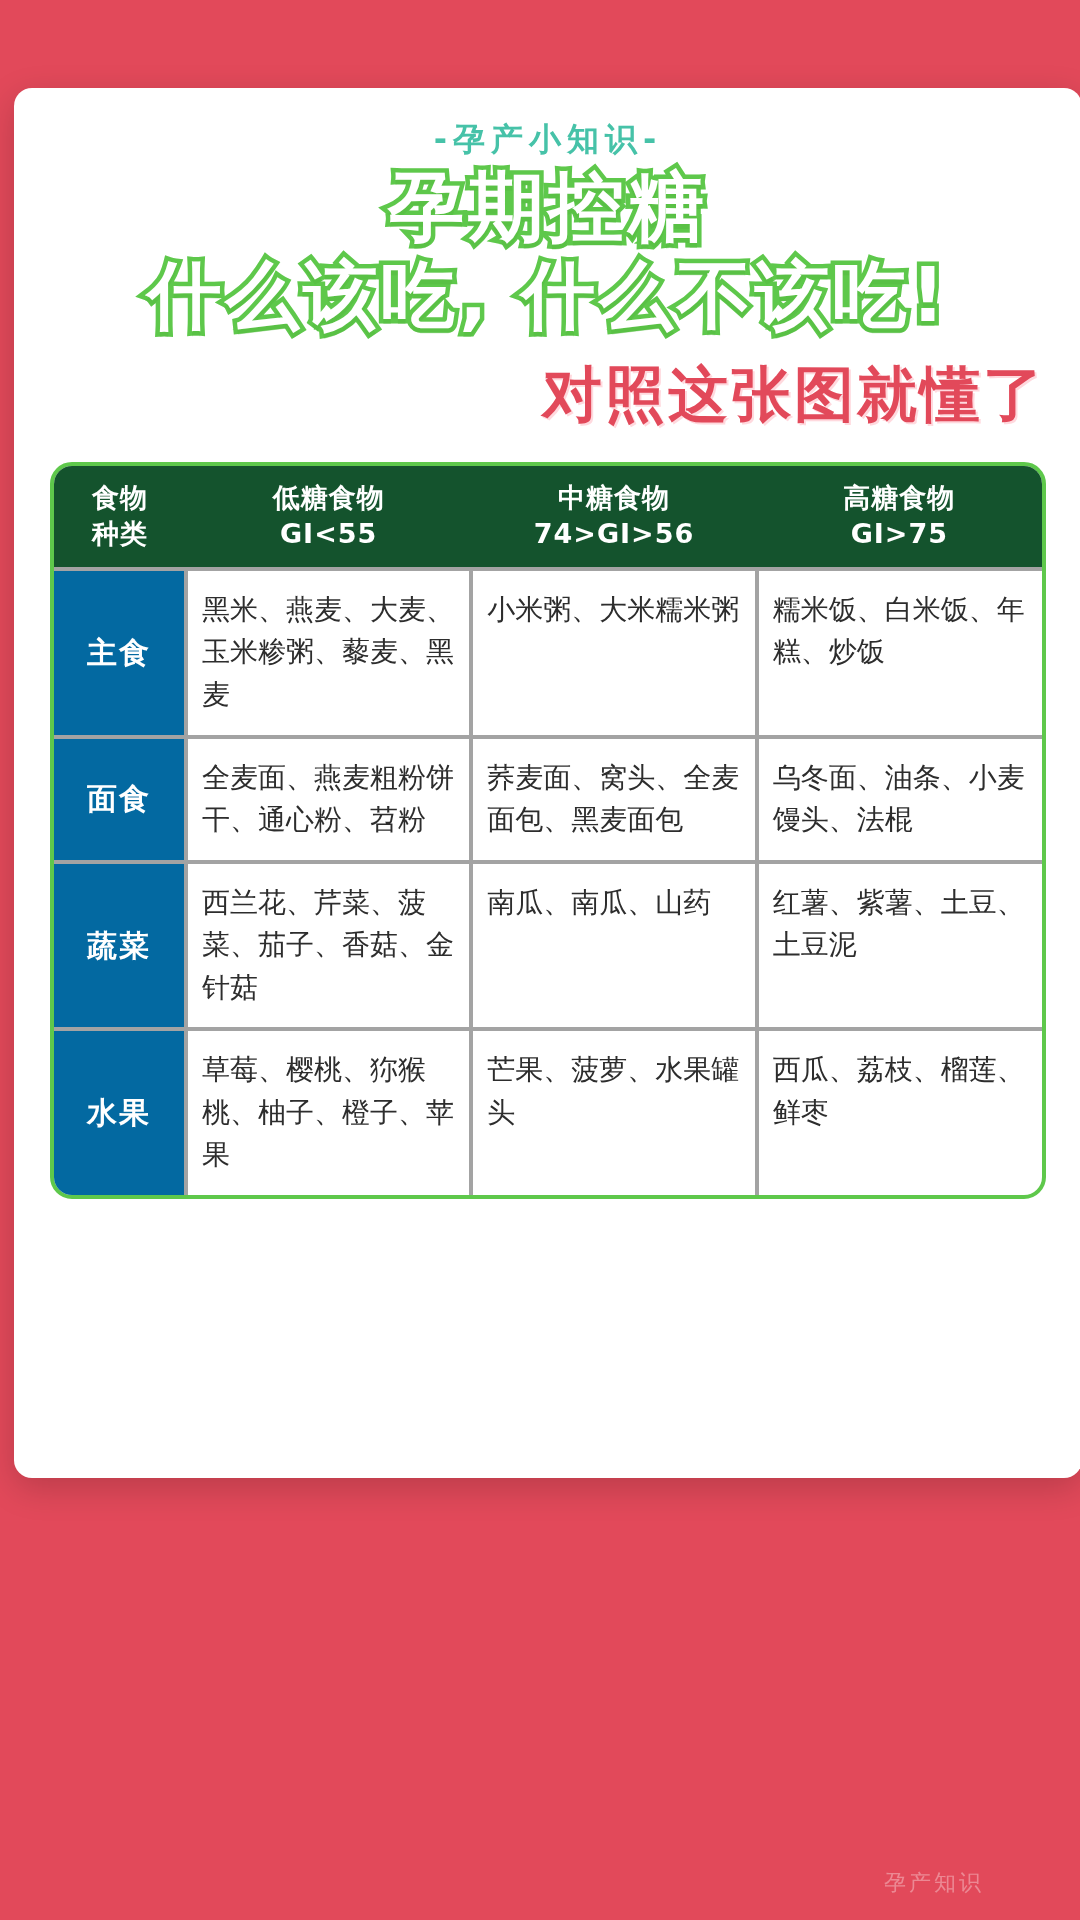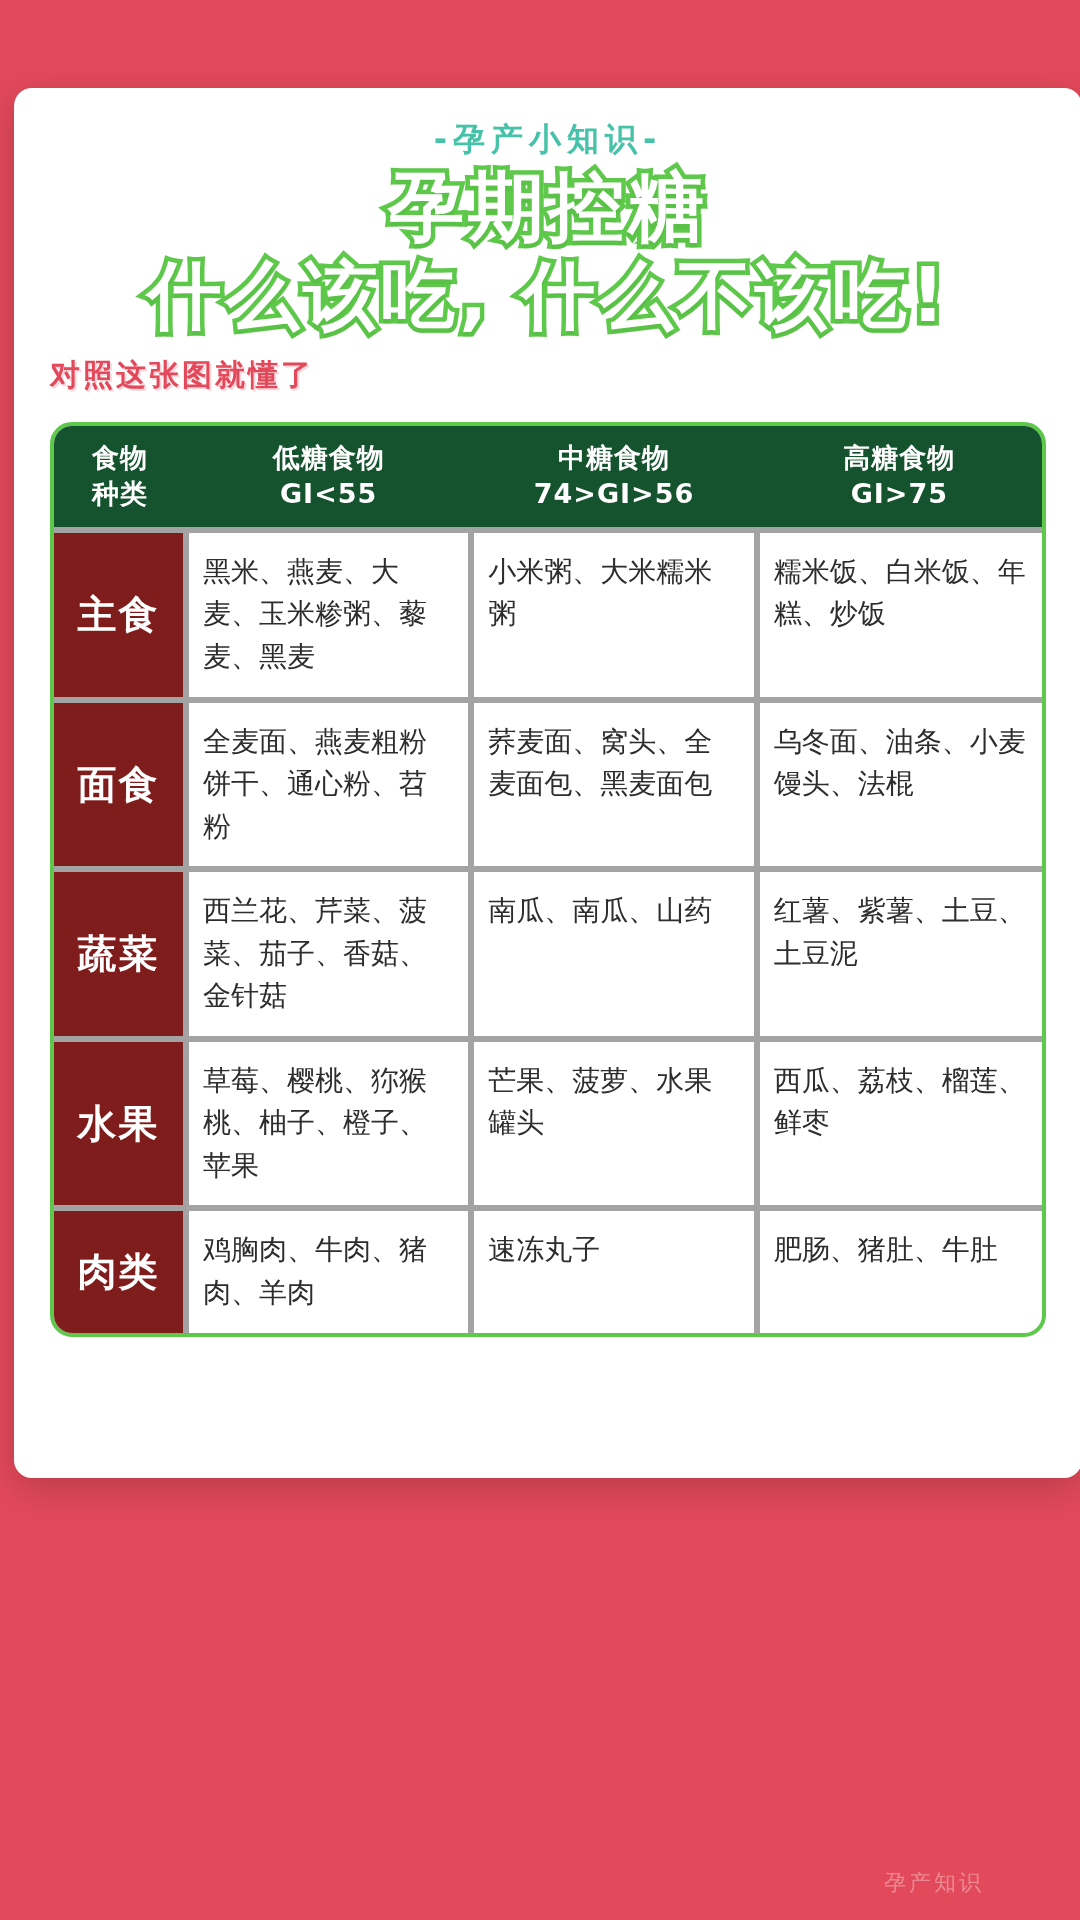--- a/index.html
+++ b/index.html
@@ -99,24 +99,24 @@
     -webkit-text-stroke: 9px #5ec84b;
     paint-order: stroke fill;
     letter-spacing: 4px;
     line-height: 1.18;
     text-shadow: 0 5px 0 rgba(80,180,60,0.35);
   }
   #title-line-1 { font-size: 76px; }
   #title-line-2 { font-size: 74px; }
 
   .subtitle {
-    text-align: left;
+    text-align: right;
     margin-top: 16px;
     color: #e2495a;
-    font-size: 30px;
+    font-size: 60px;
     font-weight: bold;
     letter-spacing: 3px;
     font-family: "DejaVu Sans", sans-serif;
     text-shadow: 2px 2px 0 #ffd9de;
   }
 
   
   .table-wrap {
     margin-top: 26px;
     border: 4px solid #5ec84b;
@@ -134,35 +134,35 @@
     font-weight: bold;
     text-align: center;
     font-size: 27px;
     line-height: 1.35;
     padding: 14px 6px;
     letter-spacing: 1px;
     font-family: "DejaVu Sans", sans-serif;
   }
   thead td.head-cat { width: 120px; }
   tbody td {
-    border: 6px solid #a3a3a3;
+    border: 4px solid #a3a3a3;
     vertical-align: top;
     font-size: 28px;
     line-height: 1.52;
     color: #2d2d2d;
     padding: 18px 14px;
     font-family: "DejaVu Sans", sans-serif;
   }
   tbody td.cat {
-    background: #7f1d1d;
+    background: #0369a1;
     color: #ffffff;
     font-weight: bold;
     text-align: center;
     vertical-align: middle;
-    font-size: 39px;
+    font-size: 30px;
     letter-spacing: 2px;
     border-left: none;
   }
   tbody tr:last-child td { border-bottom: none; }
   tbody td:last-child { border-right: none; }
 
   
   .watermark {
     position: absolute;
     right: 96px;
@@ -234,26 +234,20 @@
             <td>西兰花、芹菜、菠菜、茄子、香菇、金针菇</td>
             <td>南瓜、南瓜、山药</td>
             <td>红薯、紫薯、土豆、土豆泥</td>
           </tr>
           <tr>
             <td class="cat">水果</td>
             <td>草莓、樱桃、狝猴桃、柚子、橙子、苹果</td>
             <td>芒果、菠萝、水果罐头</td>
             <td>西瓜、荔枝、榴莲、鲜枣</td>
           </tr>
-          <tr>
-            <td class="cat">肉类</td>
-            <td>鸡胸肉、牛肉、猪肉、羊肉</td>
-            <td>速冻丸子</td>
-            <td>肥肠、猪肚、牛肚</td>
-          </tr>
         </tbody>
       </table>
     </div>
 
   </div>
 </div>
 
 <div class="watermark">孕产知识</div>
 
 </body></html>

